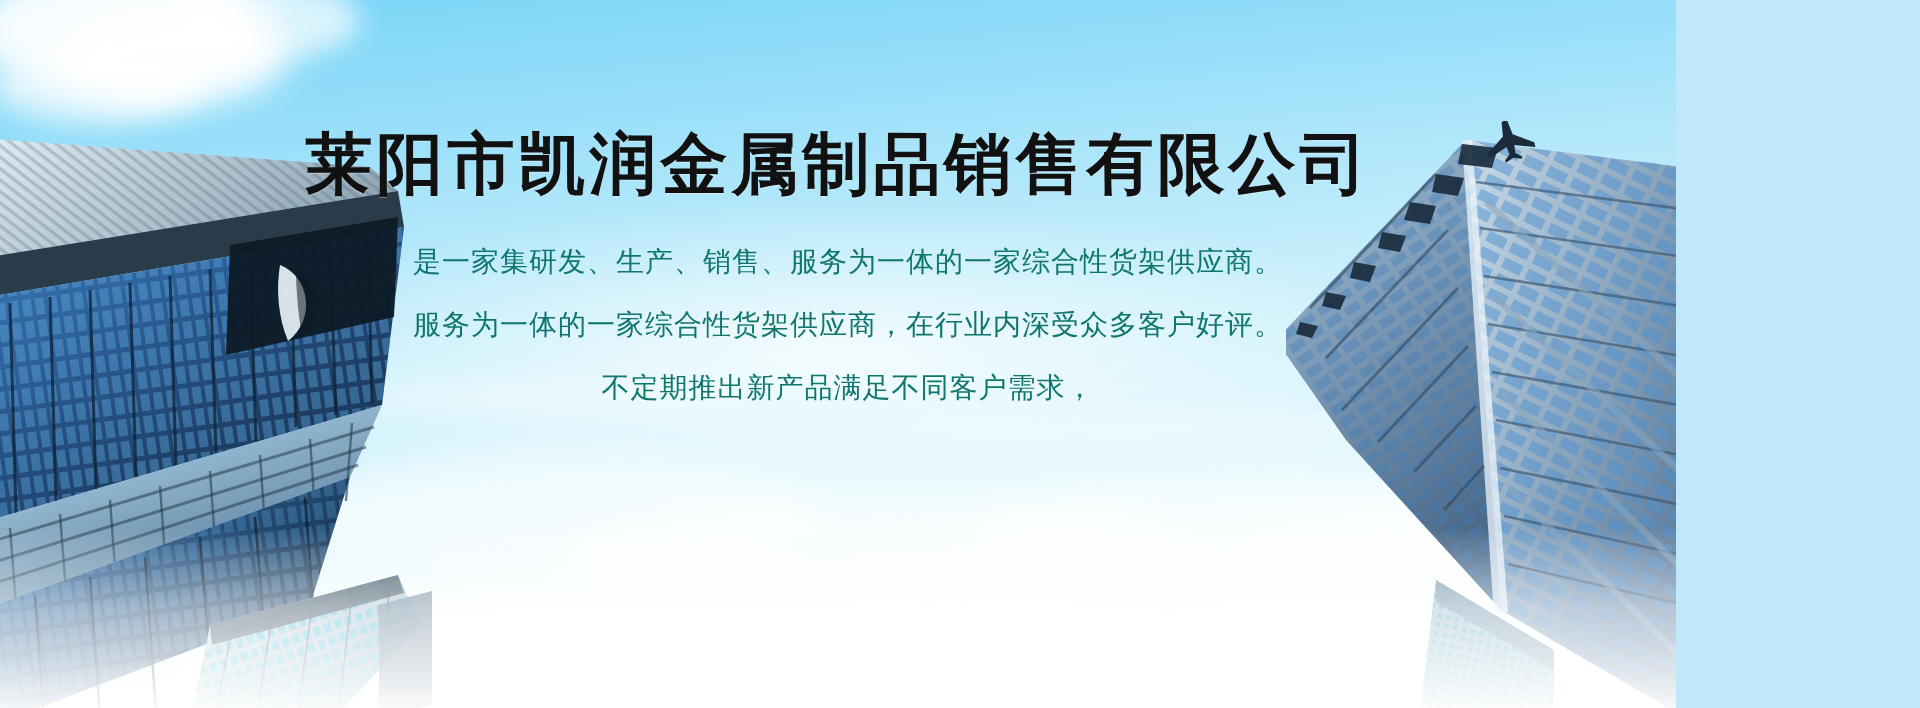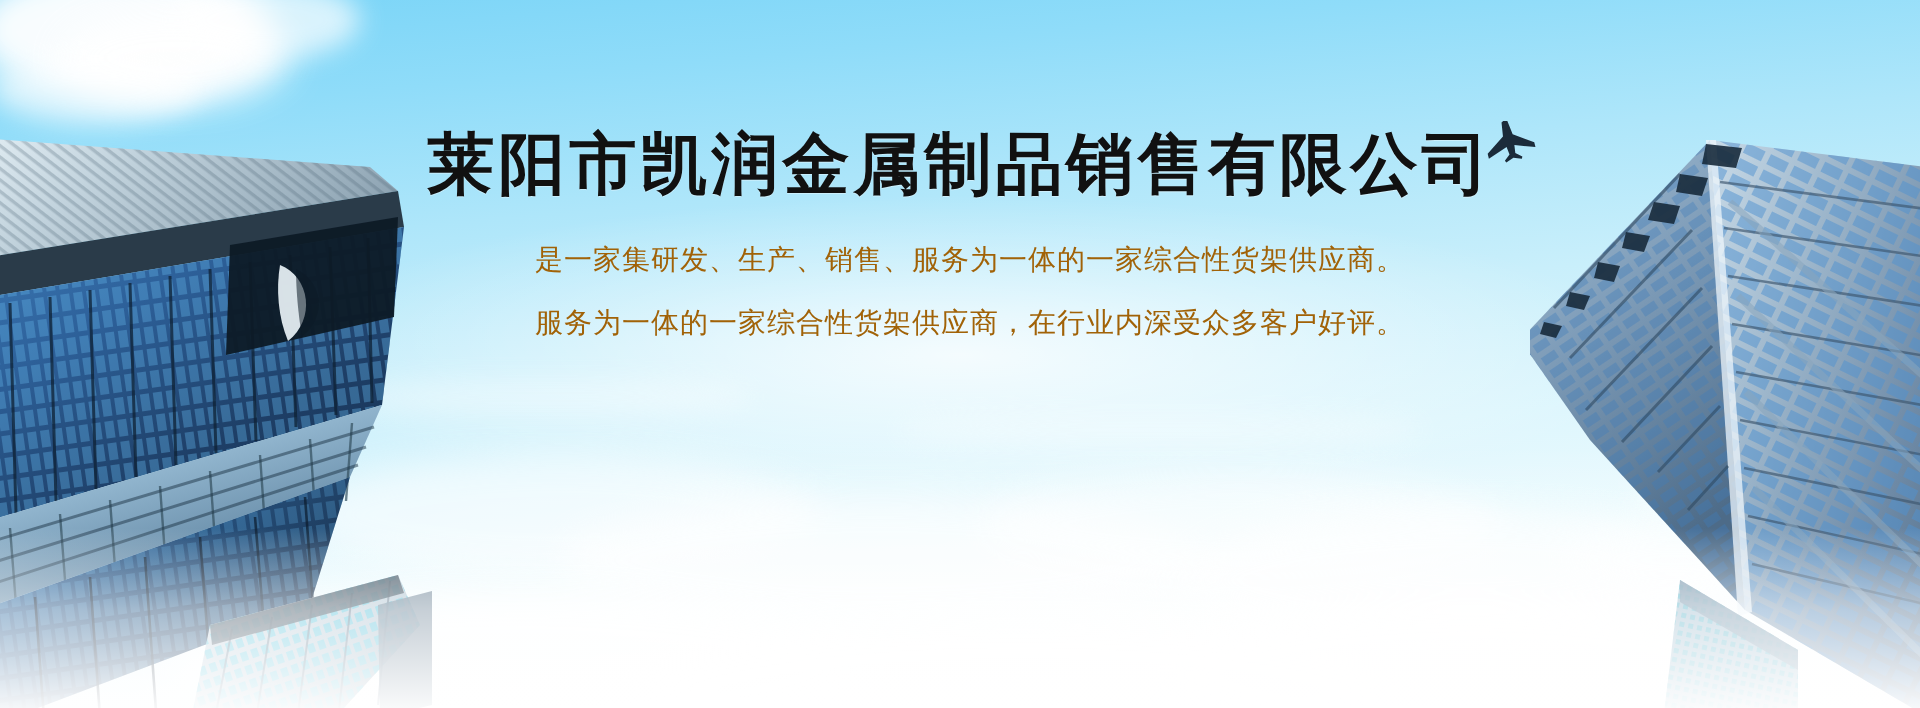--- a/index.html
+++ b/index.html
@@ -5,21 +5,21 @@
   * { margin:0; padding:0; box-sizing:border-box; }
   html, body {
     width:1920px; height:708px;
     overflow:hidden;
     font-family:"Liberation Sans", sans-serif;
     background:#bfe9fb;
   }
 
   .banner {
     position:relative;
-    width:1920px; height:708px;
+    width:1676px; height:708px;
     overflow:hidden;
   }
 
   
   .sky {
     position:absolute; inset:0;
     background:
       radial-gradient(ellipse 70% 60% at 50% 105%, rgba(255,255,255,0.92) 0%, rgba(255,255,255,0.45) 38%, rgba(255,255,255,0) 70%),
       radial-gradient(ellipse 55% 45% at 78% 92%, rgba(255,255,255,0.55) 0%, rgba(255,255,255,0) 65%),
       linear-gradient(175deg, #79d4f7 0%, #8fdcf9 14%, #aee6fa 30%, #c9effb 46%, #ddf6fd 62%, #edfbfe 76%, #f8feff 88%, #ffffff 100%);
@@ -103,26 +103,26 @@
     letter-spacing:4px;
     color:#111111;
     text-shadow:0 1px 0 rgba(255,255,255,0.35);
     white-space:nowrap;
   }
 
   .subtitle {
     margin-top:28px;
   }
   .sub-line {
-    font-family:Liberation Mono, monospace;
+    font-family:Liberation Serif, serif;
     font-weight:400;
     font-size:28px;
     line-height:63px;
     letter-spacing:1px;
-    color:#a16207;
+    color:#0f766e;
     white-space:nowrap;
     padding-left:20px;
   }
 </style>
 </head>
 <body>
 
 <div class="banner">
 
   <div class="sky"></div>
@@ -352,16 +352,17 @@
   </div>
 
   <div class="bottom-fade"></div>
 
   <div class="content">
     <h1 class="headline">莱阳市凯润金属制品销售有限公司</h1>
 
     <div class="subtitle">
       <p class="sub-line">是一家集研发、生产、销售、服务为一体的一家综合性货架供应商。</p>
       <p class="sub-line">服务为一体的一家综合性货架供应商，在行业内深受众多客户好评。</p>
+      <p class="sub-line">不定期推出新产品满足不同客户需求，</p>
     </div>
   </div>
 
 </div>
 
 </body></html>

